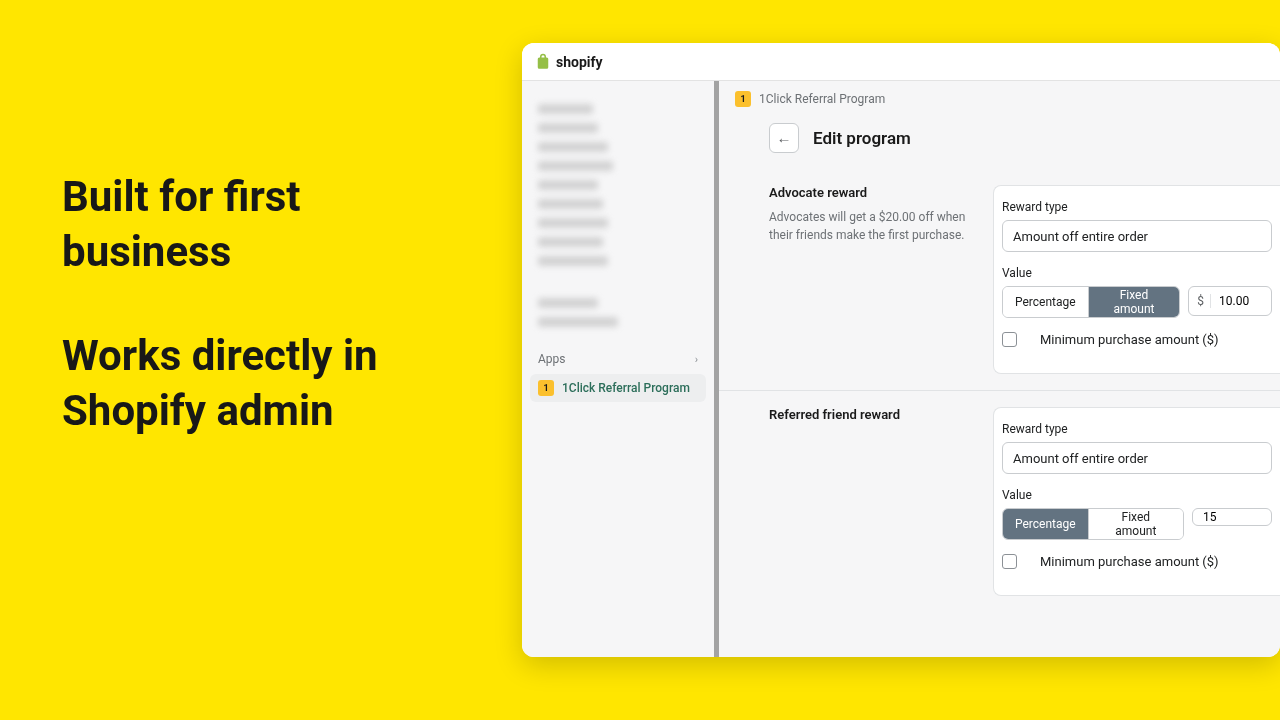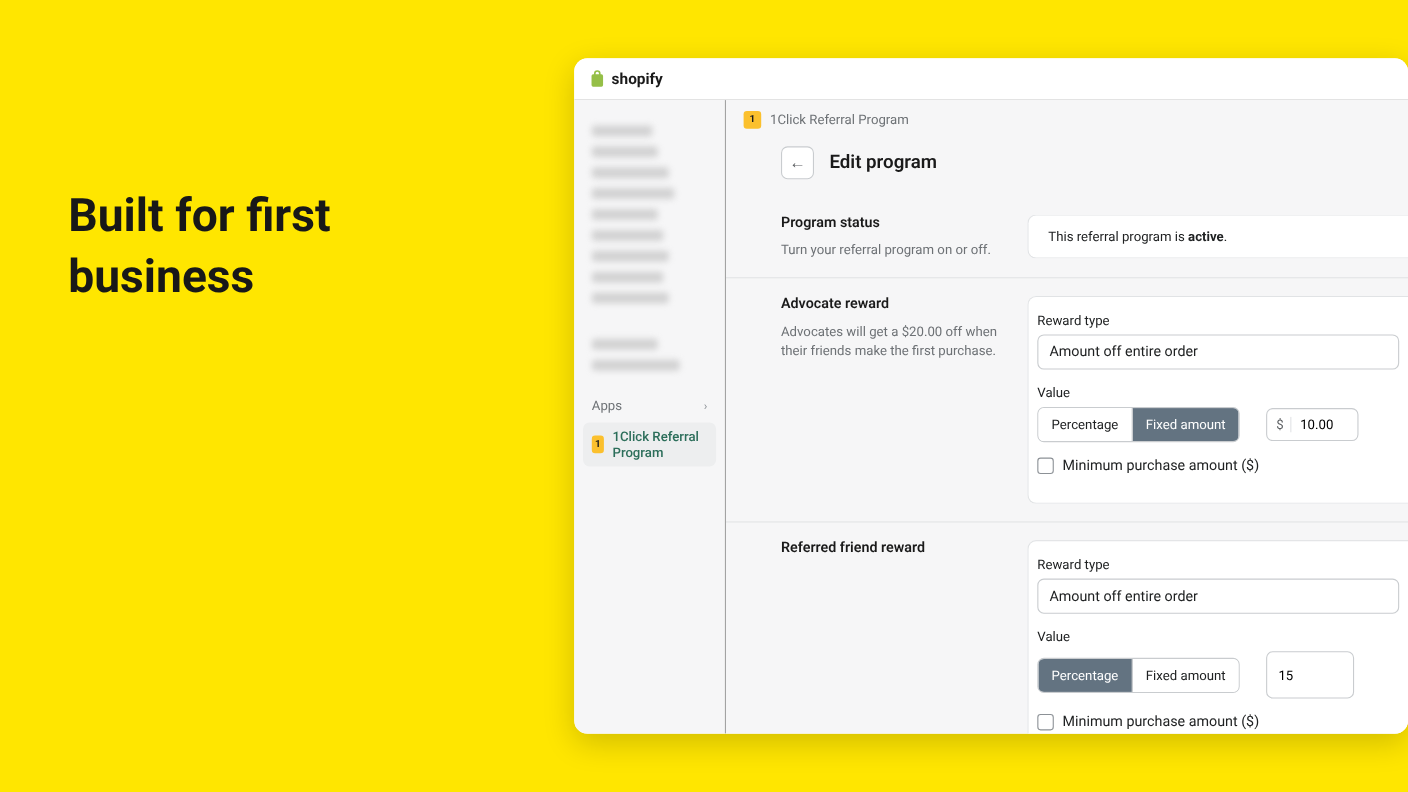--- a/index.html
+++ b/index.html
@@ -1,25 +1,25 @@
 <!DOCTYPE html>
 <html><head>
 <meta charset="utf-8">
 <style>
 *{box-sizing:border-box;margin:0;padding:0;font-family:-apple-system,BlinkMacSystemFont,"Segoe UI",Roboto,sans-serif}
 body{width:1280px;height:720px;background:#ffe600;overflow:hidden;position:relative}
 .headlines{position:absolute;left:62px;top:170px;width:400px}
 .headlines h1{font-size:42px;font-weight:700;color:#181818;line-height:1.3;margin-bottom:50px}
-.window{position:absolute;left:522px;top:53px;width:758px;height:614px;background:#fff;border-radius:12px;box-shadow:0 8px 28px rgba(0,0,0,.18);overflow:hidden;display:flex;flex-direction:column}
+.window{position:absolute;left:522px;top:43px;width:758px;height:614px;background:#fff;border-radius:12px;box-shadow:0 8px 28px rgba(0,0,0,.18);overflow:hidden;display:flex;flex-direction:column}
 .topbar{height:38px;border-bottom:1px solid #e3e3e3;display:flex;align-items:center;padding:0 12px;background:#fff}
 .shopify-logo{display:flex;align-items:center;gap:4px}
 .shopify-logo svg{width:18px;height:18px}
 .shopify-logo span{font-size:14px;font-weight:700;color:#1a1a1a}
 .body-row{flex:1;display:flex;overflow:hidden}
-.sidebar{width:138px;background:#f6f6f7;border-right:1px solid #a3a3a3;padding:10px 8px;display:flex;flex-direction:column}
+.sidebar{width:197px;background:#f6f6f7;border-right:5px solid #a3a3a3;padding:10px 8px;display:flex;flex-direction:column}
 .blur-block{filter:blur(3px);opacity:.55;padding:4px 8px}
 .blur-line{height:10px;background:#b5b5b5;border-radius:3px;margin:9px 0}.w55{width:55px}.w60{width:60px}.w65{width:65px}.w70{width:70px}.w75{width:75px}.w80{width:80px}
 .apps-head{display:flex;align-items:center;justify-content:space-between;padding:6px 8px;margin-top:6px}
 .apps-head span{font-size:12px;color:#6d7175}
 .apps-head .chev{color:#8c9196;font-size:11px}
 .app-item{display:flex;align-items:center;gap:8px;padding:6px 8px;border-radius:6px;background:#edeeef;margin-top:2px}
 .app-badge{width:16px;height:16px;background:#fbc02d;border-radius:3px;display:flex;align-items:center;justify-content:center;font-size:9px;font-weight:700;color:#1a1a1a}
 .app-item span.label{font-size:12px;color:#2c6e5a;font-weight:500}
 .main{flex:1;background:#f6f6f7;overflow:hidden}
 .crumb{display:flex;align-items:center;gap:8px;padding:10px 16px}
@@ -33,38 +33,39 @@
 .section+.section{border-top:1px solid #e1e3e5}
 .section-left{width:200px;flex-shrink:0}
 .section-left h3{font-size:13px;font-weight:600;color:#1a1a1a;margin-bottom:8px}
 .section-left p{font-size:12px;color:#6d7175;line-height:1.5}
 .section-right{flex:1}
 .card{background:#fff;border:1px solid #e1e3e5;border-radius:8px 0 0 8px;border-right:none;padding:14px 8px;font-size:12px;color:#202223}
 .card.status-card{padding:12px 18px}
 .field-label{font-size:12px;color:#202223;margin-bottom:6px;display:block}
 .select-wrap{position:relative;margin-bottom:14px}
 .select-box{width:100%;height:32px;border:1px solid #c9cccf;border-radius:6px;padding:0 10px;background:#fff;font-size:13px;color:#202223;display:flex;align-items:center;justify-content:space-between}
-.value-row{display:flex;gap:24px;align-items:center;margin-bottom:14px}
+.value-row{display:flex;gap:8px;margin-bottom:14px}
 .seg{display:flex;border:1px solid #c9cccf;border-radius:6px;overflow:hidden}
 .seg button{height:30px;padding:0 12px;font-size:12px;border:none;background:#fff;color:#202223;cursor:pointer}
 .seg button.active{background:#637381;color:#fff}
 .seg button+button{border-left:1px solid #c9cccf}
 .dollar-input{display:flex;align-items:center;border:1px solid #c9cccf;border-radius:6px;height:30px;background:#fff}
 .dollar-input .prefix{padding:0 6px 0 8px;font-size:12px;color:#5c5f62;border-right:1px solid #e1e3e5}
 .dollar-input input{border:none;height:28px;width:60px;padding:0 8px;font-size:12px;outline:none;background:transparent}
-.plain-input{border:1px solid #c9cccf;border-radius:6px;height:43px;width:80px;padding:0 10px;font-size:12px}
-.chk-row{display:flex;align-items:center;gap:8px;margin-bottom:12px}
+.plain-input{border:1px solid #c9cccf;border-radius:6px;height:18px;width:80px;padding:0 10px;font-size:12px}
+.chk-row{display:flex;align-items:center;gap:23px;margin-bottom:12px}
 .chk-row input[type=checkbox]{width:15px;height:15px;border:1px solid #8c9196;border-radius:3px;appearance:none;background:#fff;cursor:pointer}
 .chk-row label{font-size:13px;color:#202223}
 </style>
 </head>
 <body>
 
 <div class="headlines">
   <h1>Built for first business</h1>
+  <h1>Works directly in Shopify admin</h1>
 </div>
 
 <div class="window">
   <div class="topbar">
     <div class="shopify-logo">
       <svg viewBox="0 0 24 24">
           <path fill="#95bf47" d="M17 6h-1V5a4 4 0 0 0-8 0v1H7a2 2 0 0 0-2 2v11a2 2 0 0 0 2 2h10a2 2 0 0 0 2-2V8a2 2 0 0 0-2-2zm-7-1a2 2 0 1 1 4 0v1h-4z"></path>
         </svg>
       <span>shopify</span>
     </div>
@@ -104,31 +105,20 @@
 
       <div class="page-head">
         <div class="back-btn">
           <span>←</span>
         </div>
         <h2>Edit program</h2>
       </div>
 
       <div class="sections">
 
-        <div class="section">
-          <div class="section-left">
-            <h3>Program status</h3>
-            <p>Turn your referral program on or off.</p>
-          </div>
-          <div class="section-right">
-            <div class="card status-card">
-              <span>This referral program is </span><b>active</b><span>.</span>
-            </div>
-          </div>
-        </div>
 
         <div class="section">
           <div class="section-left">
             <h3>Advocate reward</h3>
             <p>Advocates will get a $20.00 off when their friends make the first purchase.</p>
           </div>
           <div class="section-right">
             <div class="card">
               <span class="field-label">Reward type</span>
               <div class="select-wrap">

